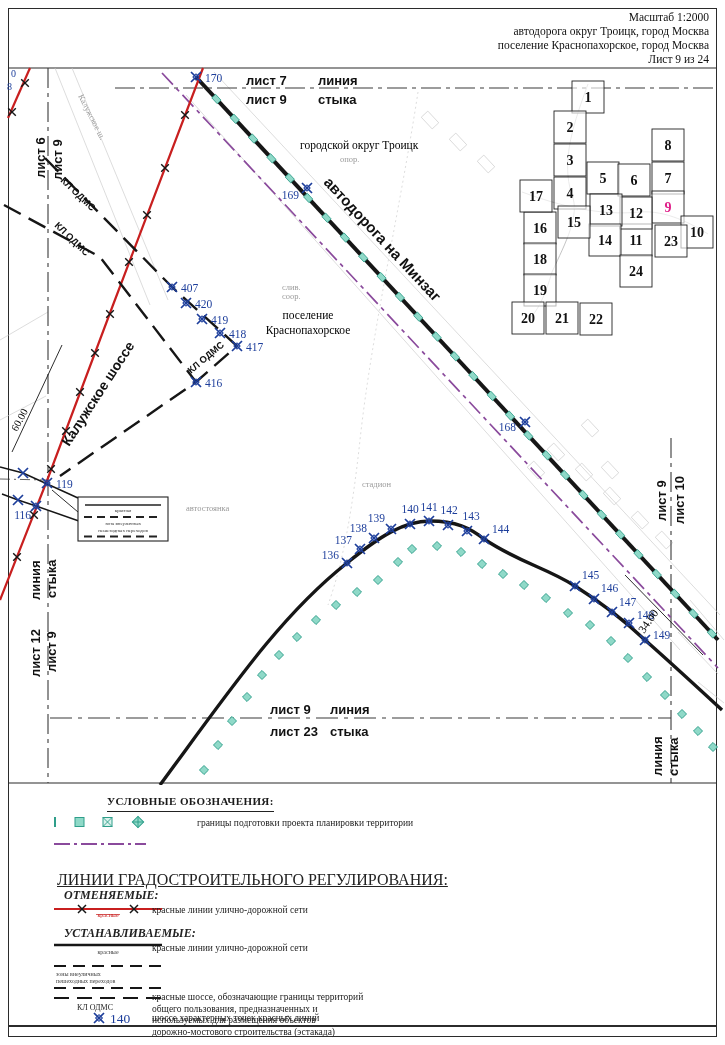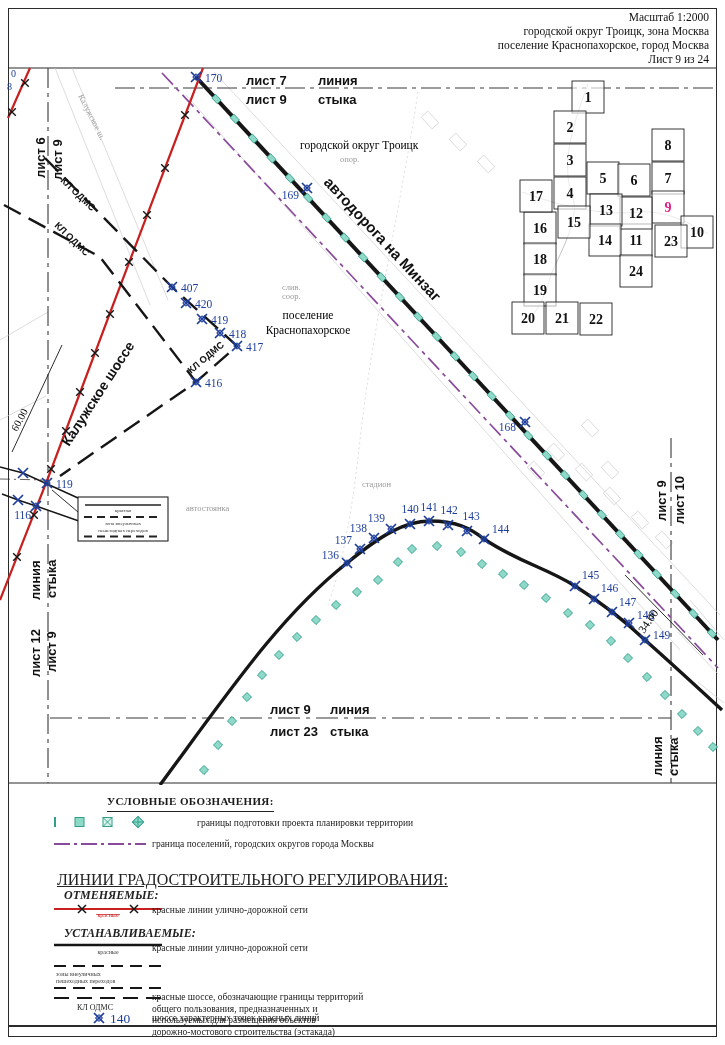--- a/index.html
+++ b/index.html
@@ -21,21 +21,21 @@
   text.klo{font-family:"Liberation Sans",sans-serif;font-weight:bold;font-size:9.5px;fill:#111;}
 </style>
 </head>
 <body>
 
 <div class="page">
   <div class="frame"></div>
 
   <div class="hdr">
     <div>Масштаб 1:2000</div>
-    <div>городской округ Троицк, зона Москва</div>
+    <div>автодорога округ Троицк, город Москва</div>
     <div>поселение Краснопахорское, город Москва</div>
     <div>Лист 9 из 24</div>
   </div>
 
   <svg id="map-svg" width="725" height="785" viewBox="0 0 725 785" style="position:absolute;left:0;top:0;">
 
     <line x1="8" y1="68" x2="717" y2="68" stroke="#2b2b2b" stroke-width="1.2"></line>
     <line x1="8" y1="783" x2="717" y2="783" stroke="#2b2b2b" stroke-width="1.2"></line>
 
     <g id="g-ghostgeo" stroke="#c9c9c9" stroke-width="0.8" fill="none" opacity="0.8">
@@ -371,21 +371,20 @@
     <g transform="rotate(45 88 8)">
       <rect x="84" y="4" width="8" height="8" fill="#8fd9c8" stroke="#2f9e8a"></rect>
       <path d="M84,4 L92,12 M84,12 L92,4" stroke="#2f9e8a" stroke-width="0.9"></path>
     </g>
   </svg>
   <div class="ltext" style="top:818px;padding-left:45px;">границы подготовки проекта планировки территории</div>
 
   <svg class="lsym" style="top:838px;" width="100" height="12">
     <line x1="4" y1="6" x2="96" y2="6" stroke="#8a4a9c" stroke-width="1.8" stroke-dasharray="16 4 3 4"></line>
   </svg>
-  <div class="ltext" style="top:839px;">граница поселений, городских округов города Москвы</div>
 
   <div class="lhead" style="top:871px;">ЛИНИИ ГРАДОСТРОИТЕЛЬНОГО РЕГУЛИРОВАНИЯ:</div>
   <div class="lsub" style="top:888px;">ОТМЕНЯЕМЫЕ:</div>
 
   <svg class="lsym" style="top:901px;" width="118" height="18">
     <line x1="4" y1="8" x2="112" y2="8" stroke="#c81f1f" stroke-width="2"></line>
     <path d="M28,4 L36,12 M28,12 L36,4" stroke="#161616" stroke-width="1.5"></path>
     <path d="M80,4 L88,12 M80,12 L88,4" stroke="#161616" stroke-width="1.5"></path>
     <text x="58" y="15.5" font-size="6" text-anchor="middle" fill="#c81f1f">красные</text>
     <line x1="46" y1="13.5" x2="70" y2="13.5" stroke="#c81f1f" stroke-width="0.7"></line>

